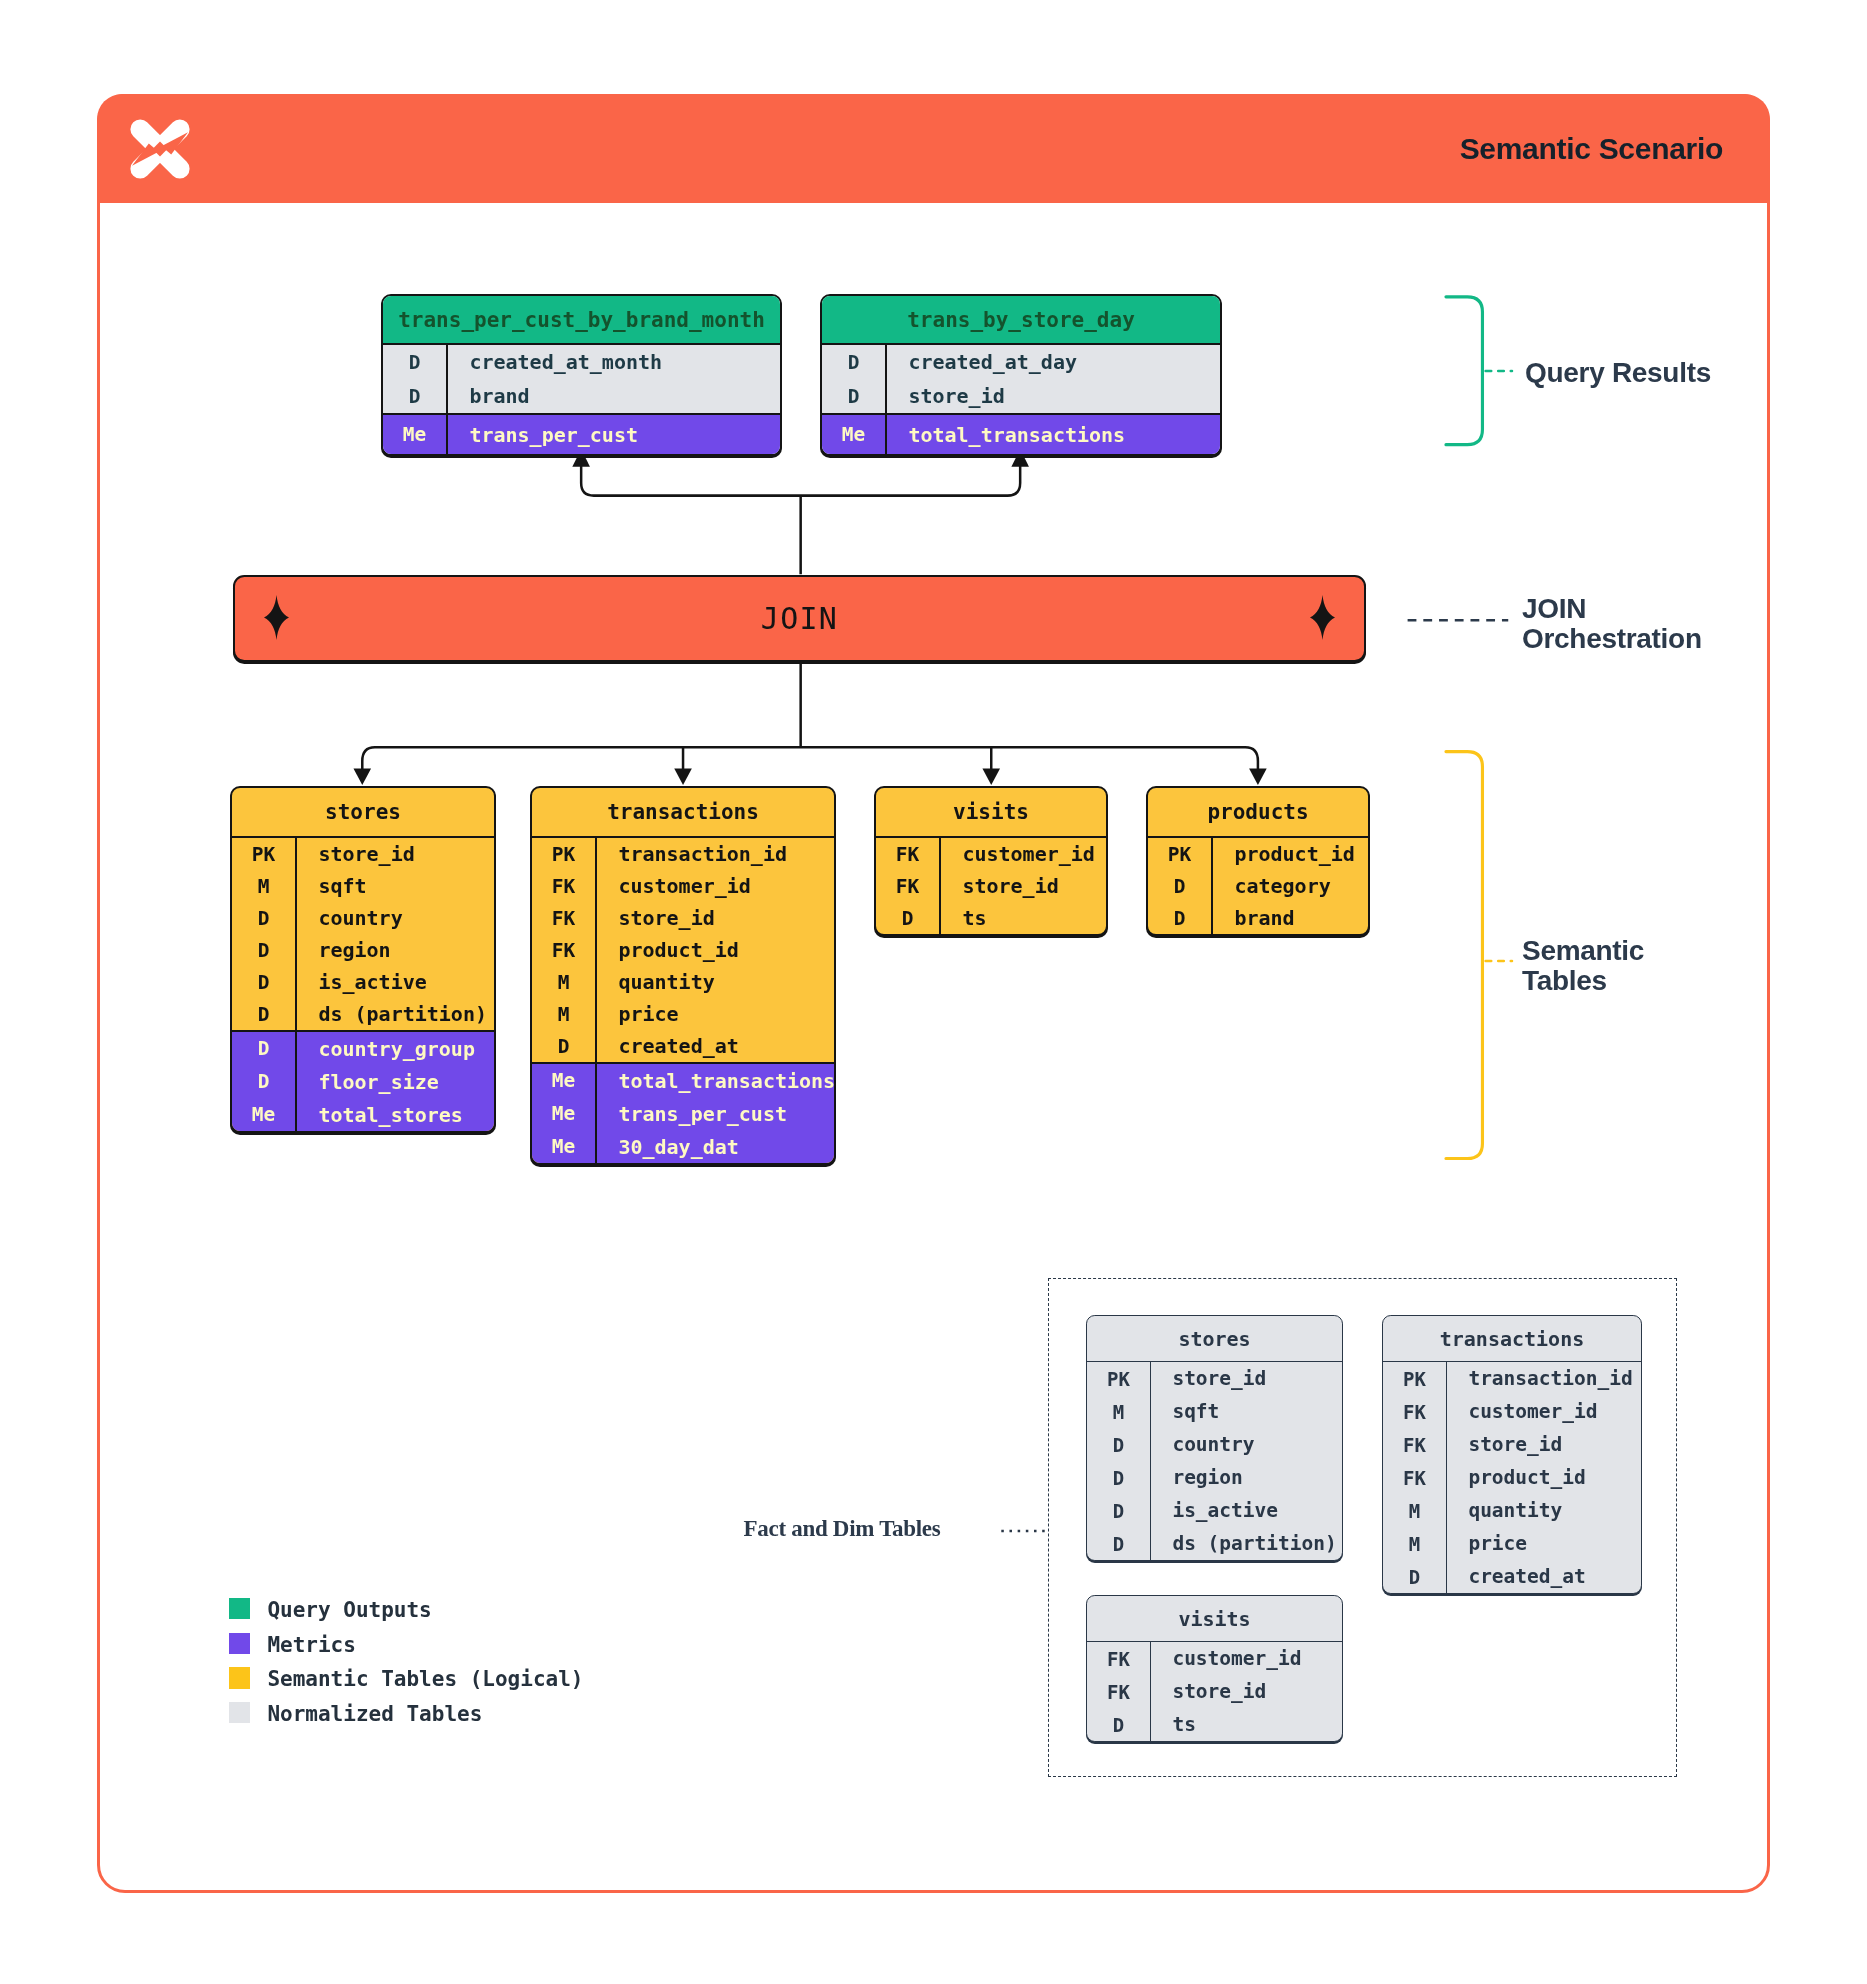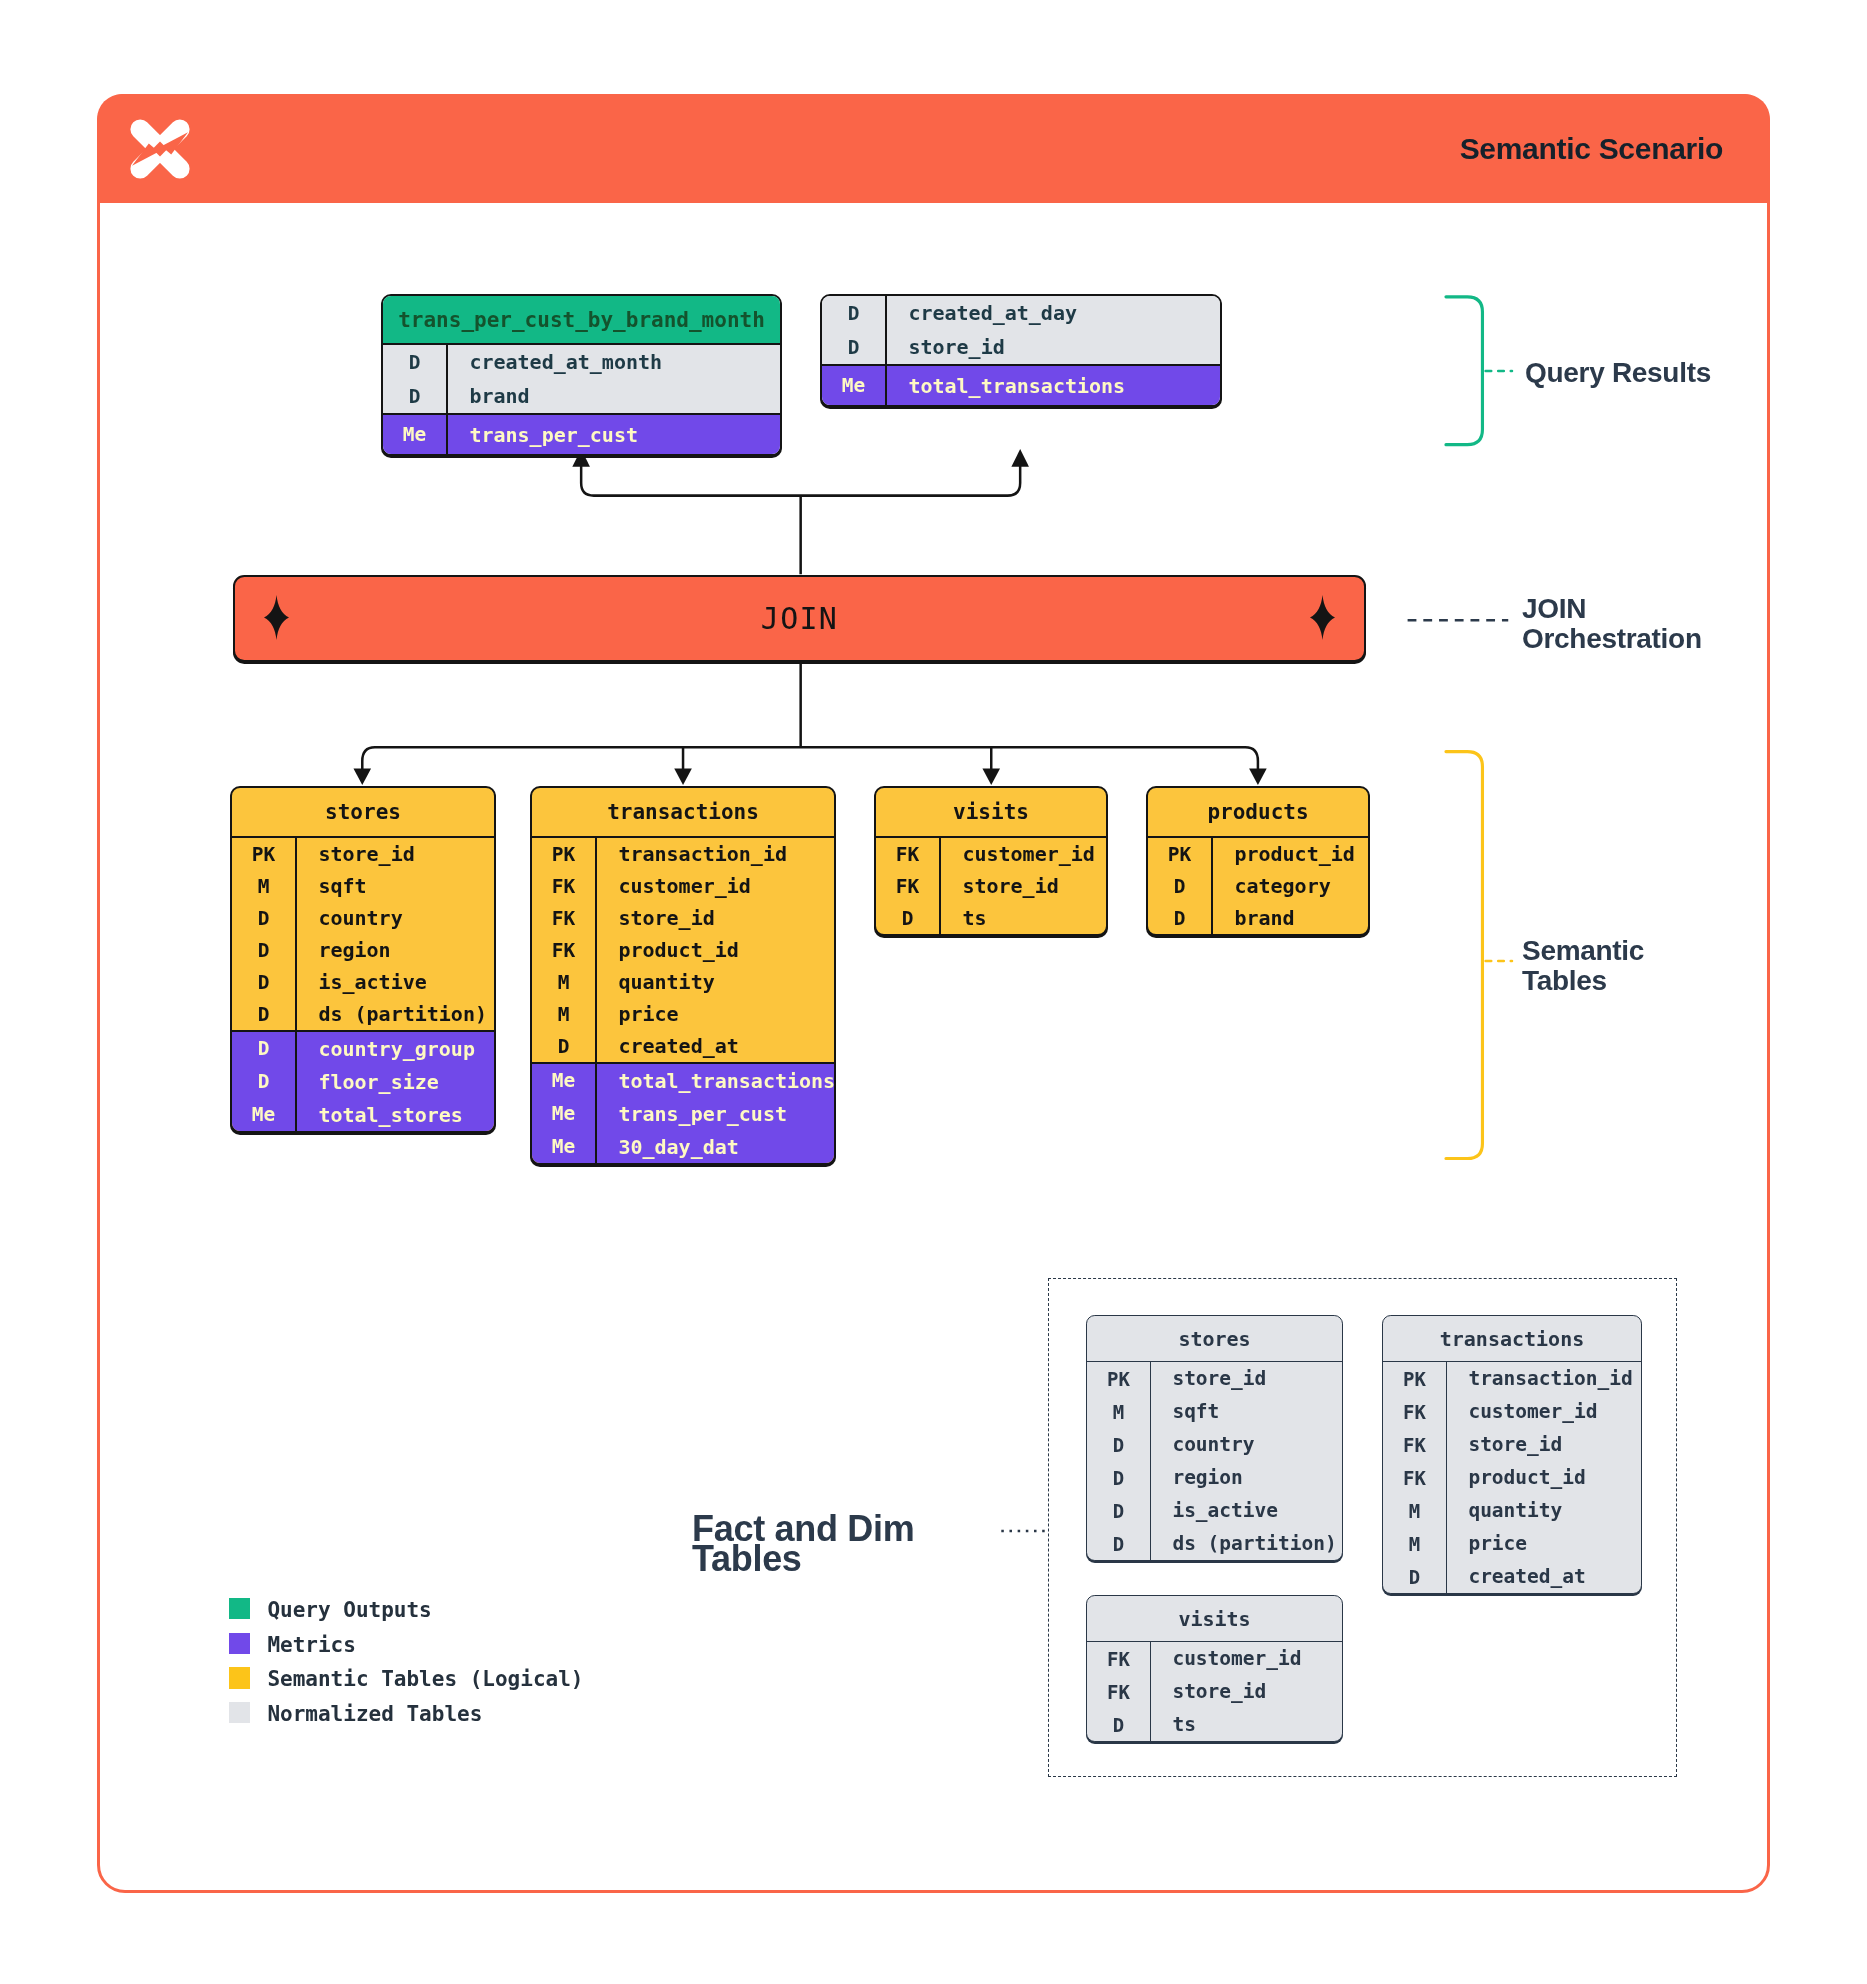--- a/index.html
+++ b/index.html
@@ -43,21 +43,21 @@
 
   
   .join-bar{position:absolute;left:233px;top:575px;width:1133px;height:87px;box-sizing:border-box;
             background:#FA6548;border:2.5px solid #141414;border-radius:11.3px;box-shadow:0 1.9px 0 #141414;
             display:flex;align-items:center;justify-content:space-between;padding:0 29px;z-index:3;}
   .join-label{position:absolute;left:0;right:0;text-align:center;
               font-family:"DejaVu Sans Mono","Liberation Mono",monospace;font-size:30px;color:#141414;letter-spacing:1.3px;}
 
   
   .anno{position:absolute;font-weight:700;color:#2C3A4B;font-size:28px;line-height:30px;letter-spacing:-0.3px;z-index:3;}
-  .anno-factdim{font-size:36px;text-align:left;}
+  .anno-factdim{font-size:23px;text-align:center;font-family:Liberation Serif, serif;}
 
   
   .legend{position:absolute;left:229px;top:1598px;display:flex;flex-direction:column;gap:13.2px;z-index:3;}
   .legend-row{display:flex;align-items:flex-start;height:21.4px;}
   .legend-swatch{width:21.4px;height:21.4px;flex:0 0 21.4px;}
   .legend-label{margin-left:17px;font-family:"DejaVu Sans Mono","Liberation Mono",monospace;
                 font-weight:bold;font-size:21px;color:#25313D;white-space:nowrap;}
 
   
   .dashed-box{position:absolute;left:1048px;top:1278px;width:629px;height:499px;box-sizing:border-box;
@@ -133,20 +133,21 @@
       </div>
     </div>
     <div class="tsec tsec-metrics">
       <div class="trow">
         <span class="tkey">Me</span>
         <span class="tfield">trans_per_cust</span>
       </div>
     </div>
   </div>
 <div class="dtable green-table" style="left:820px;top:294px;width:402px;">
+    <div class="thead">trans_by_store_day</div>
     <div class="tsec tsec-body">
       <div class="trow">
         <span class="tkey">D</span>
         <span class="tfield">created_at_day</span>
       </div>
       <div class="trow">
         <span class="tkey">D</span>
         <span class="tfield">store_id</span>
       </div>
     </div>

